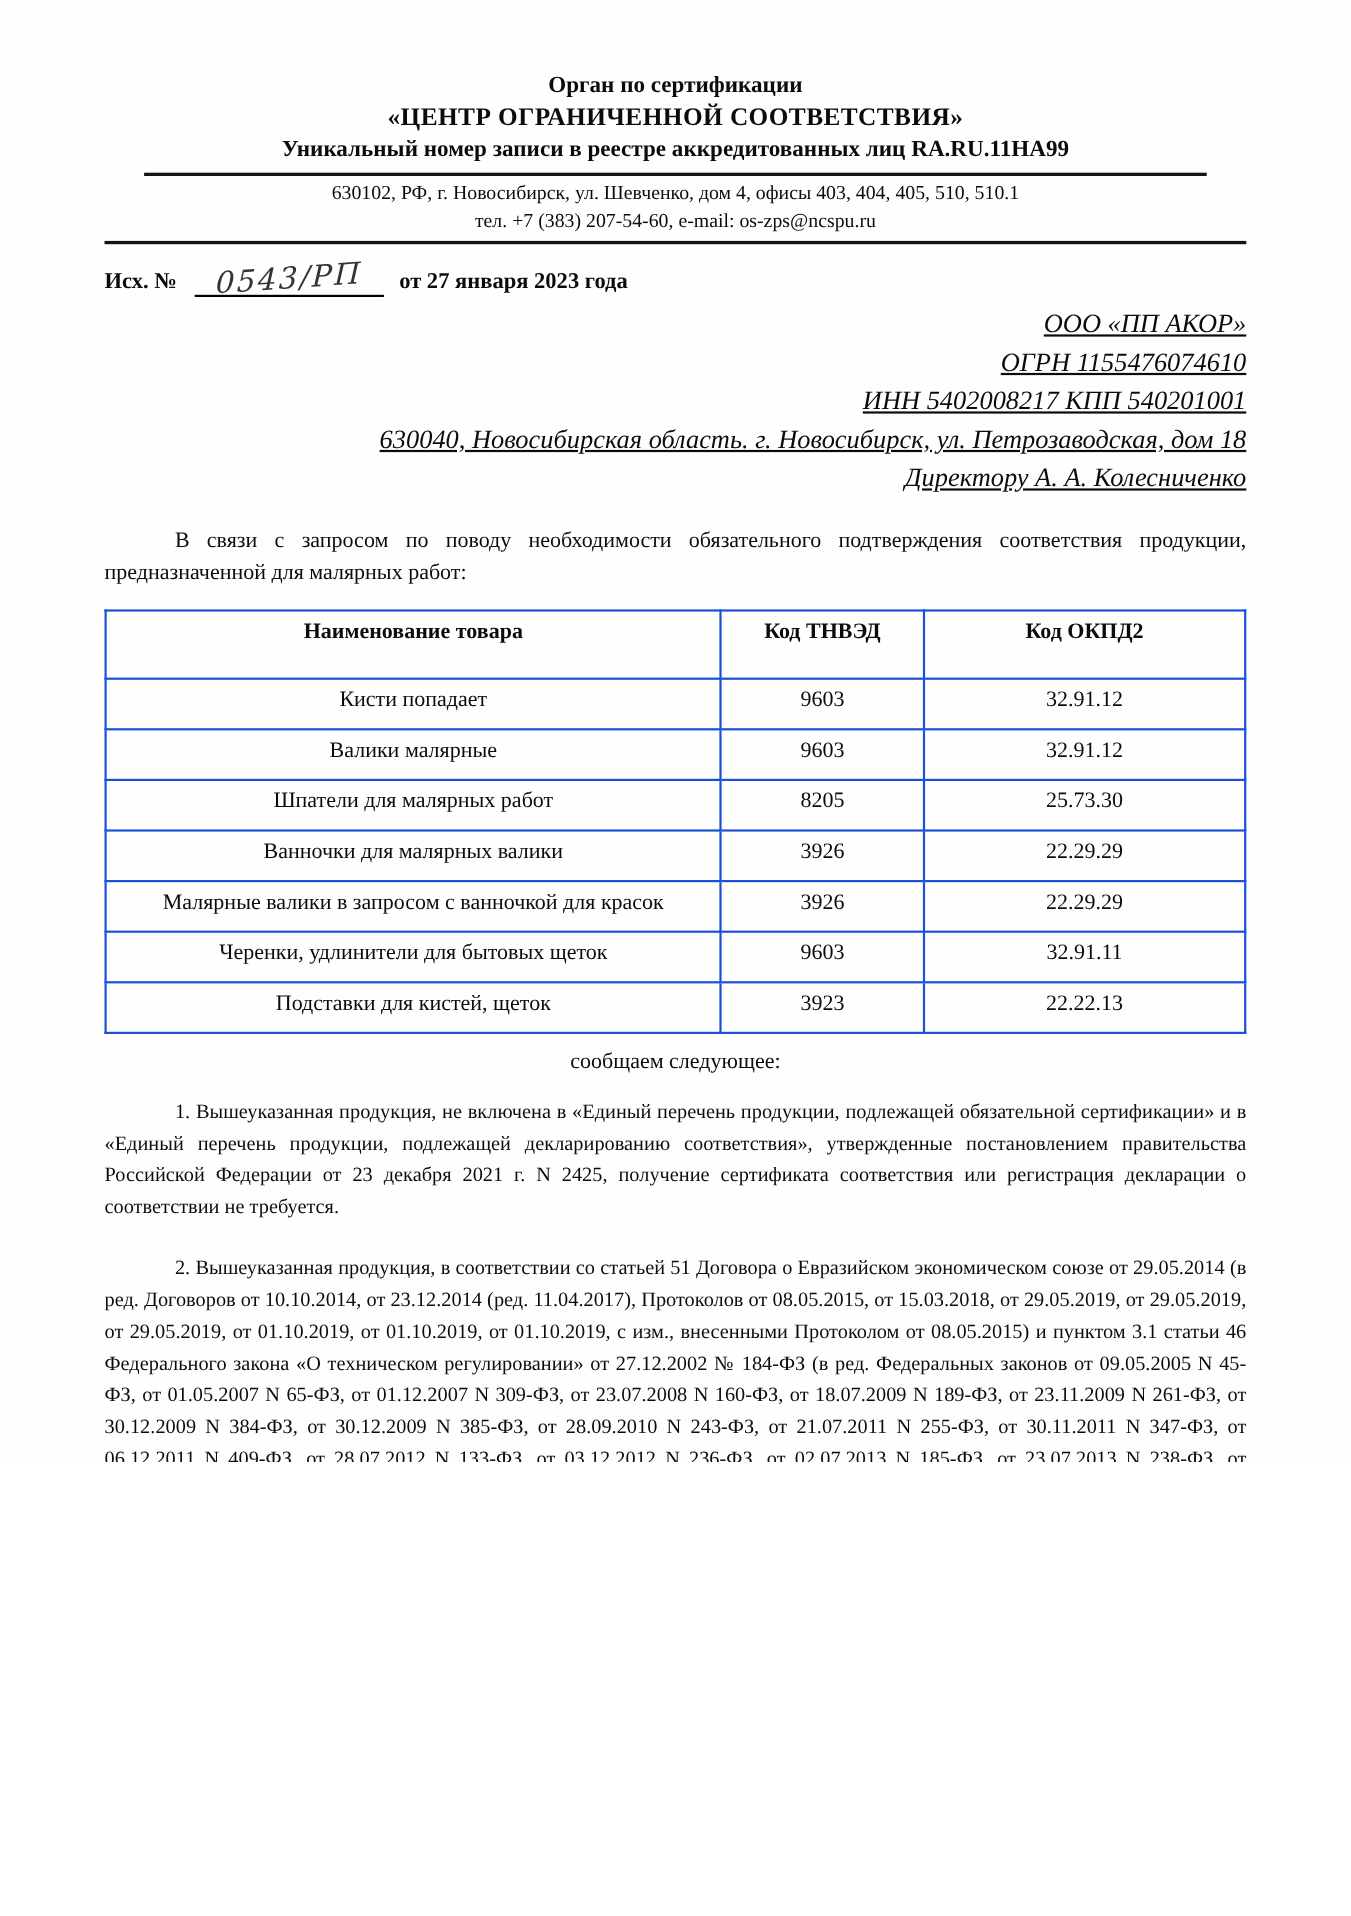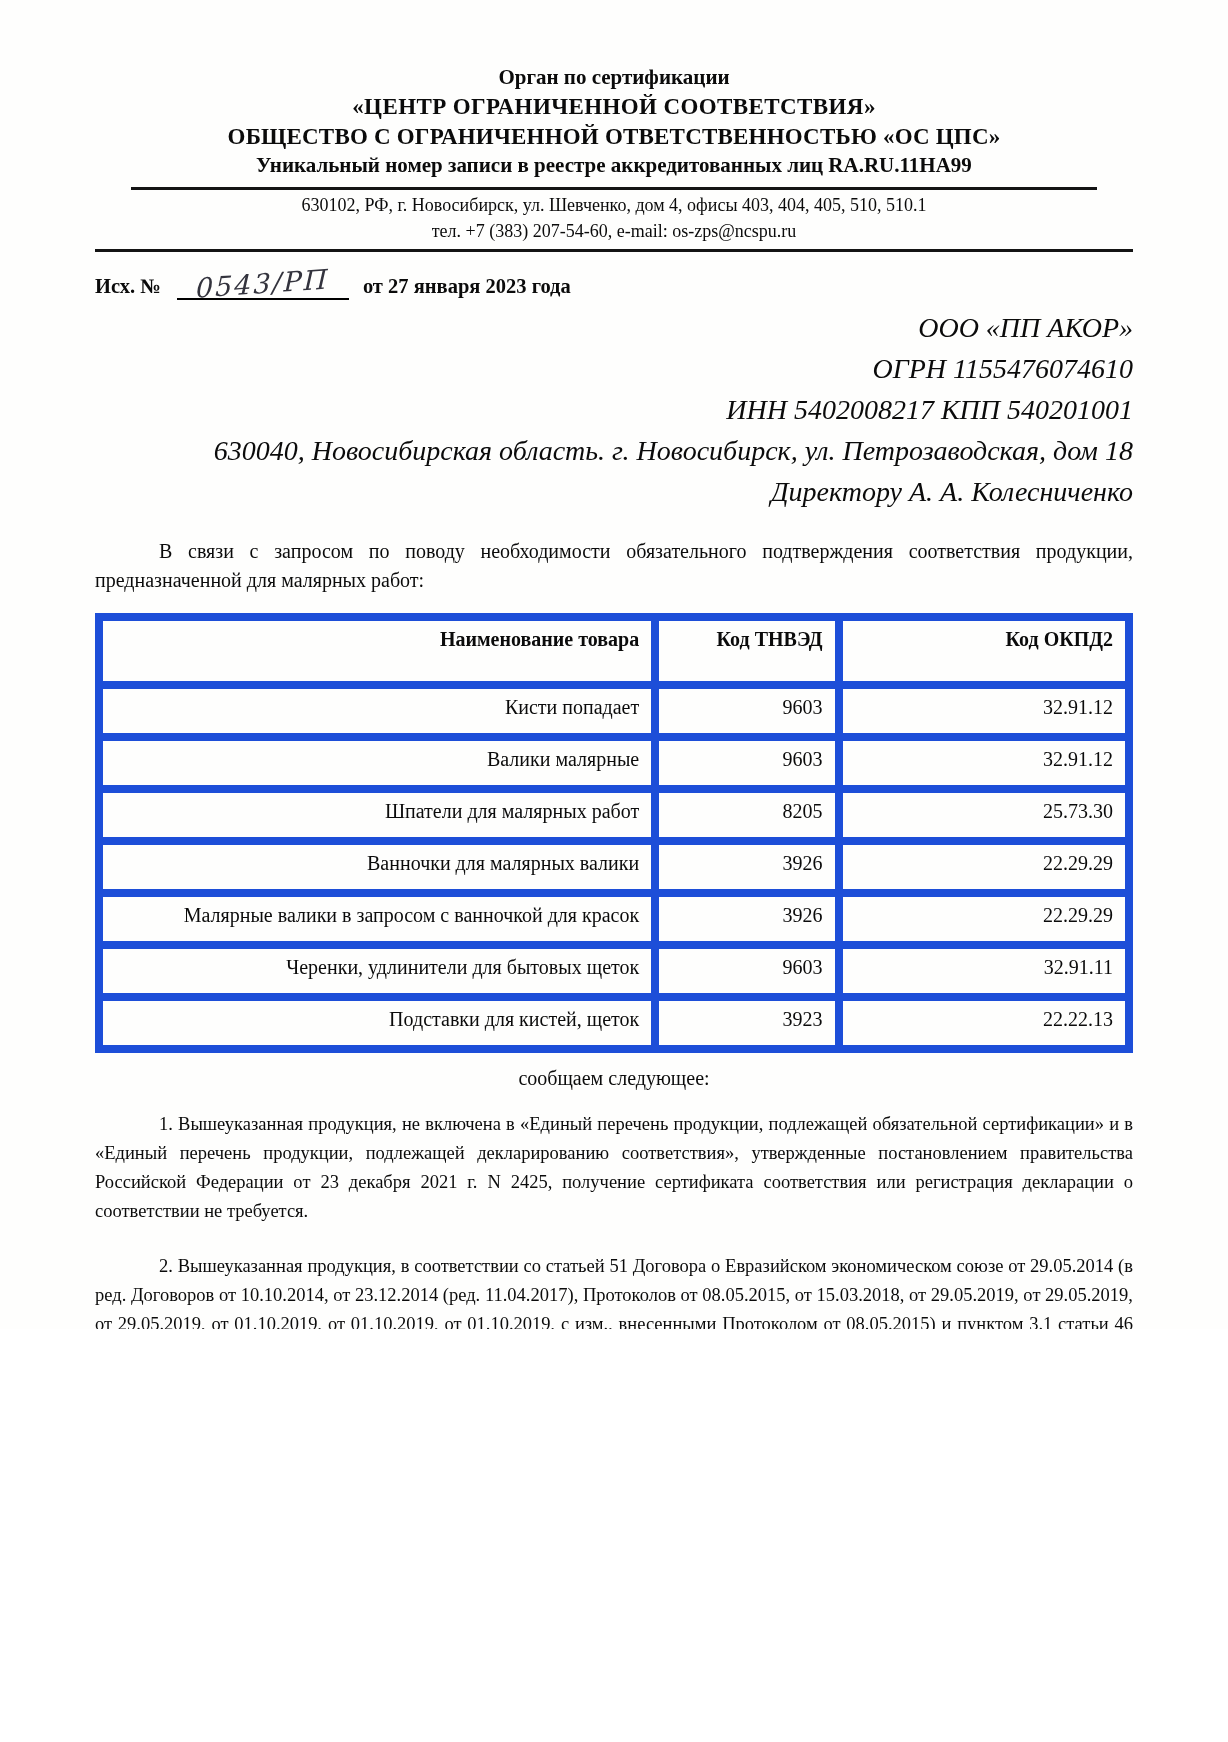--- a/index.html
+++ b/index.html
@@ -39,35 +39,35 @@
     font-family: "DejaVu Serif", serif;
     font-style: italic;
     font-size: 27px;
     letter-spacing: 2px;
     color: #33333d;
     transform: rotate(-4deg) skewX(-6deg);
   }
   .ref-date { font-weight: bold; margin-top: 32px; }
 
   
-  .recipient { margin-top: 8px; text-align: right; font-style: italic; font-size: 28px; line-height: 1.46; }
+  .recipient { margin-top: 8px; text-align: right; font-style: italic; font-size: 24px; line-height: 1.46; text-decoration: underline; }
 
   
   .para { font-size: 20px; line-height: 1.47; text-align: justify; text-indent: 64px; margin: 0; }
   .intro { margin-top: 24px; }
   .body-para { font-size: 18.5px; line-height: 29px; }
   .p1 { margin-top: 20px; }
   .p2 { margin-top: 26px; }
 
   
   table.goods { width: 100%; border-collapse: collapse; margin-top: 18px; }
   .goods th, .goods td {
-    border: 8px solid #1d4ed8;
+    border: 2px solid #1d4ed8;
     font-size: 20px;
-    text-align: right;
+    text-align: center;
     vertical-align: top;
     padding: 7px 12px 14px 12px;
   }
   .goods th { font-weight: bold; padding-bottom: 30px; }
 
   .following { text-align: center; font-size: 20px; margin: 14px 0 0 0; }
 
   
   .sig-block { position: relative; margin-top: 52px; height: 120px; }
   .sig-row {
@@ -86,21 +86,20 @@
   }
 </style>
 </head>
 <body>
 
 <div class="page">
 
   <div class="hdr">
     <div class="hdr-line1">Орган по сертификации</div>
     <div class="hdr-line2">«ЦЕНТР ОГРАНИЧЕННОЙ СООТВЕТСТВИЯ»</div>
-    <div class="hdr-line3">ОБЩЕСТВО С ОГРАНИЧЕННОЙ ОТВЕТСТВЕННОСТЬЮ «ОС ЦПС»</div>
     <div class="hdr-line4">Уникальный номер записи в реестре аккредитованных лиц RA.RU.11НА99</div>
   </div>
 
   <hr class="rule-top">
   <div class="addr-block">
     <div>630102, РФ, г. Новосибирск, ул. Шевченко, дом 4, офисы 403, 404, 405, 510, 510.1</div>
     <div>тел. +7 (383) 207-54-60,  e-mail: os-zps@ncspu.ru</div>
   </div>
   <hr class="rule-bottom">
 

